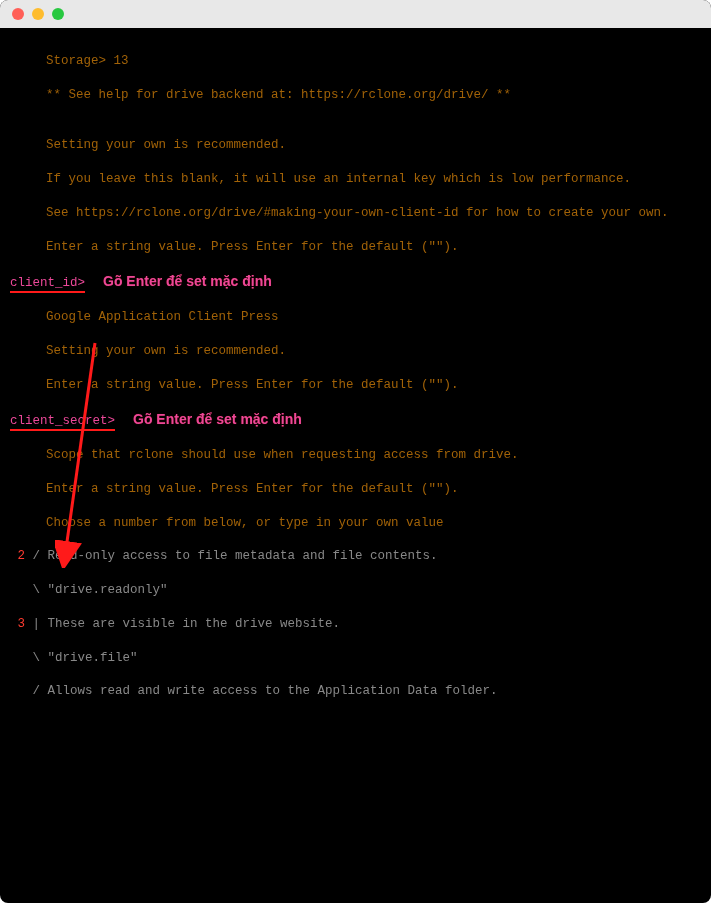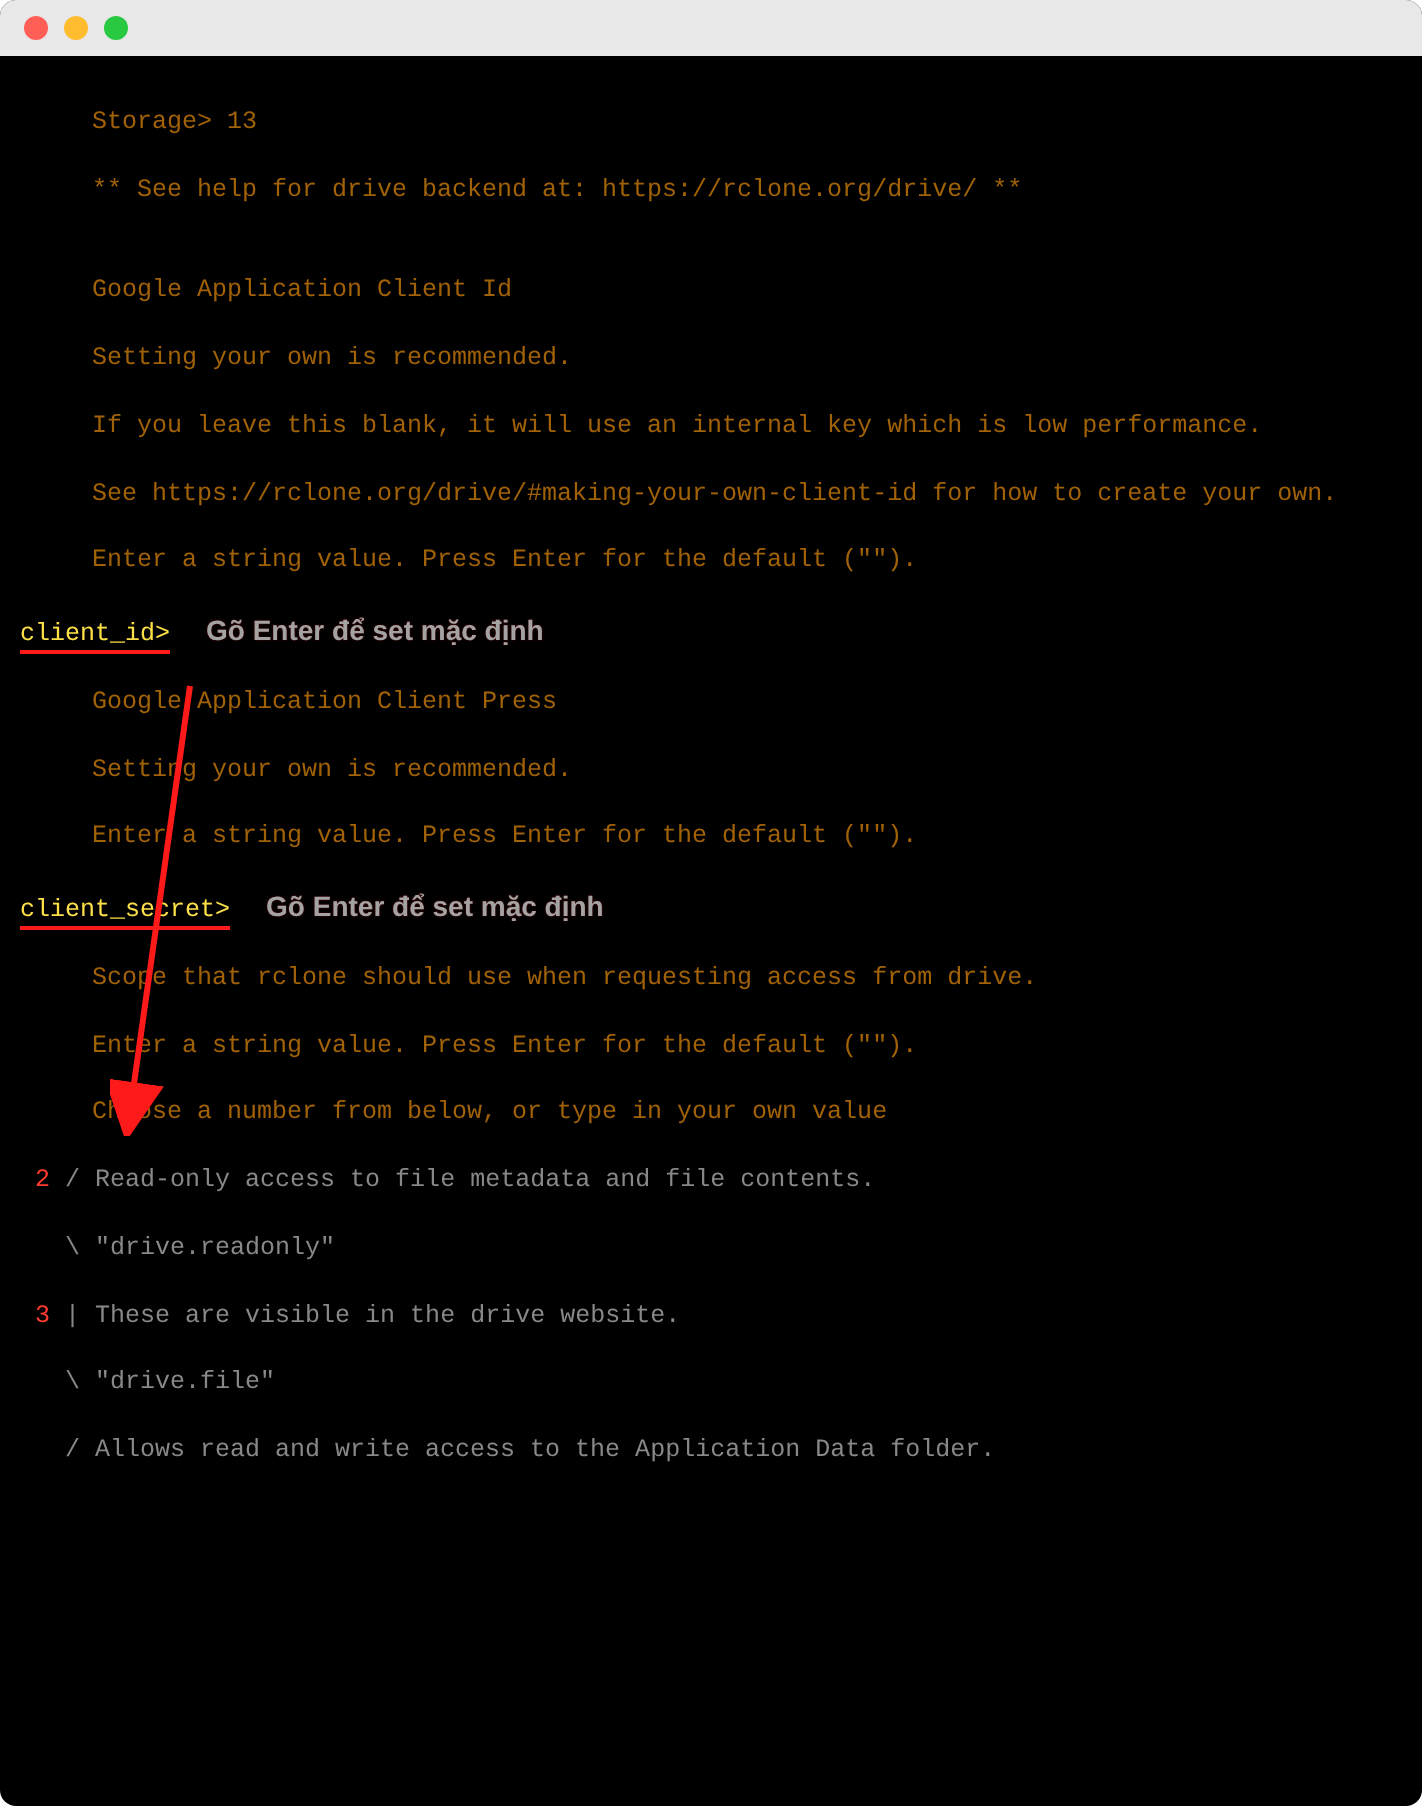--- a/index.html
+++ b/index.html
@@ -37,58 +37,57 @@
   padding: 8px 10px;
   color: #00ff00;
   position: relative;
   white-space: pre-wrap;
   word-break: break-word;
 }
 .green { color: #a16207; margin-left: 36px; }
 .gray { color: #888; }
 .red-num { color: #ff3b30; }
 .anno {
-  color: #a3a3a3;
+  color: #ec4899;
   font-weight: bold;
   font-family: Arial, sans-serif;
   font-size: 14px;
   display: inline-block;
   padding-left: 18px;
   text-shadow: 0 0 1px rgba(255,0,0,0.4);
 }
 .underline {
   border-bottom: 2px solid #ff1a1a;
   padding-bottom: 1px;
 }
 .redbox {
   border: 2px solid #ff1a1a;
   margin: 0px -2px;
   padding: 0px 2px;
 }
 .arrow {
   position: absolute;
   pointer-events: none;
 }
-.prompt { color: #fde047; }
+.prompt { color: #ec4899; }
 </style>
 </head>
 <body>
 
 <div class="window">
   <div class="titlebar">
     <div class="dot dot-red"></div>
     <div class="dot dot-yellow"></div>
     <div class="dot dot-green"></div>
   </div>
 
   <div class="terminal">
 <div class="green">Storage&gt; 13</div>
 <div class="green">** See help for drive backend at: https://rclone.org/drive/ **</div>
 <div class="green"></div>
-<div class="green">Google Application Client Id</div>
 <div class="green">Setting your own is recommended.</div>
 <div class="green">If you leave this blank, it will use an internal key which is low performance.</div>
 <div class="green">See https://rclone.org/drive/#making-your-own-client-id for how to create your own.</div>
 <div class="green">Enter a string value. Press Enter for the default ("").</div>
 <div><span class="prompt underline">client_id&gt;</span><span class="anno">Gõ Enter để set mặc định</span></div>
 <div class="green">Google Application Client Press</div>
 <div class="green">Setting your own is recommended.</div>
 <div class="green">Enter a string value. Press Enter for the default ("").</div>
 <div><span class="prompt underline">client_secret&gt;</span><span class="anno">Gõ Enter để set mặc định</span></div>
 <div class="green">Scope that rclone should use when requesting access from drive.</div>

